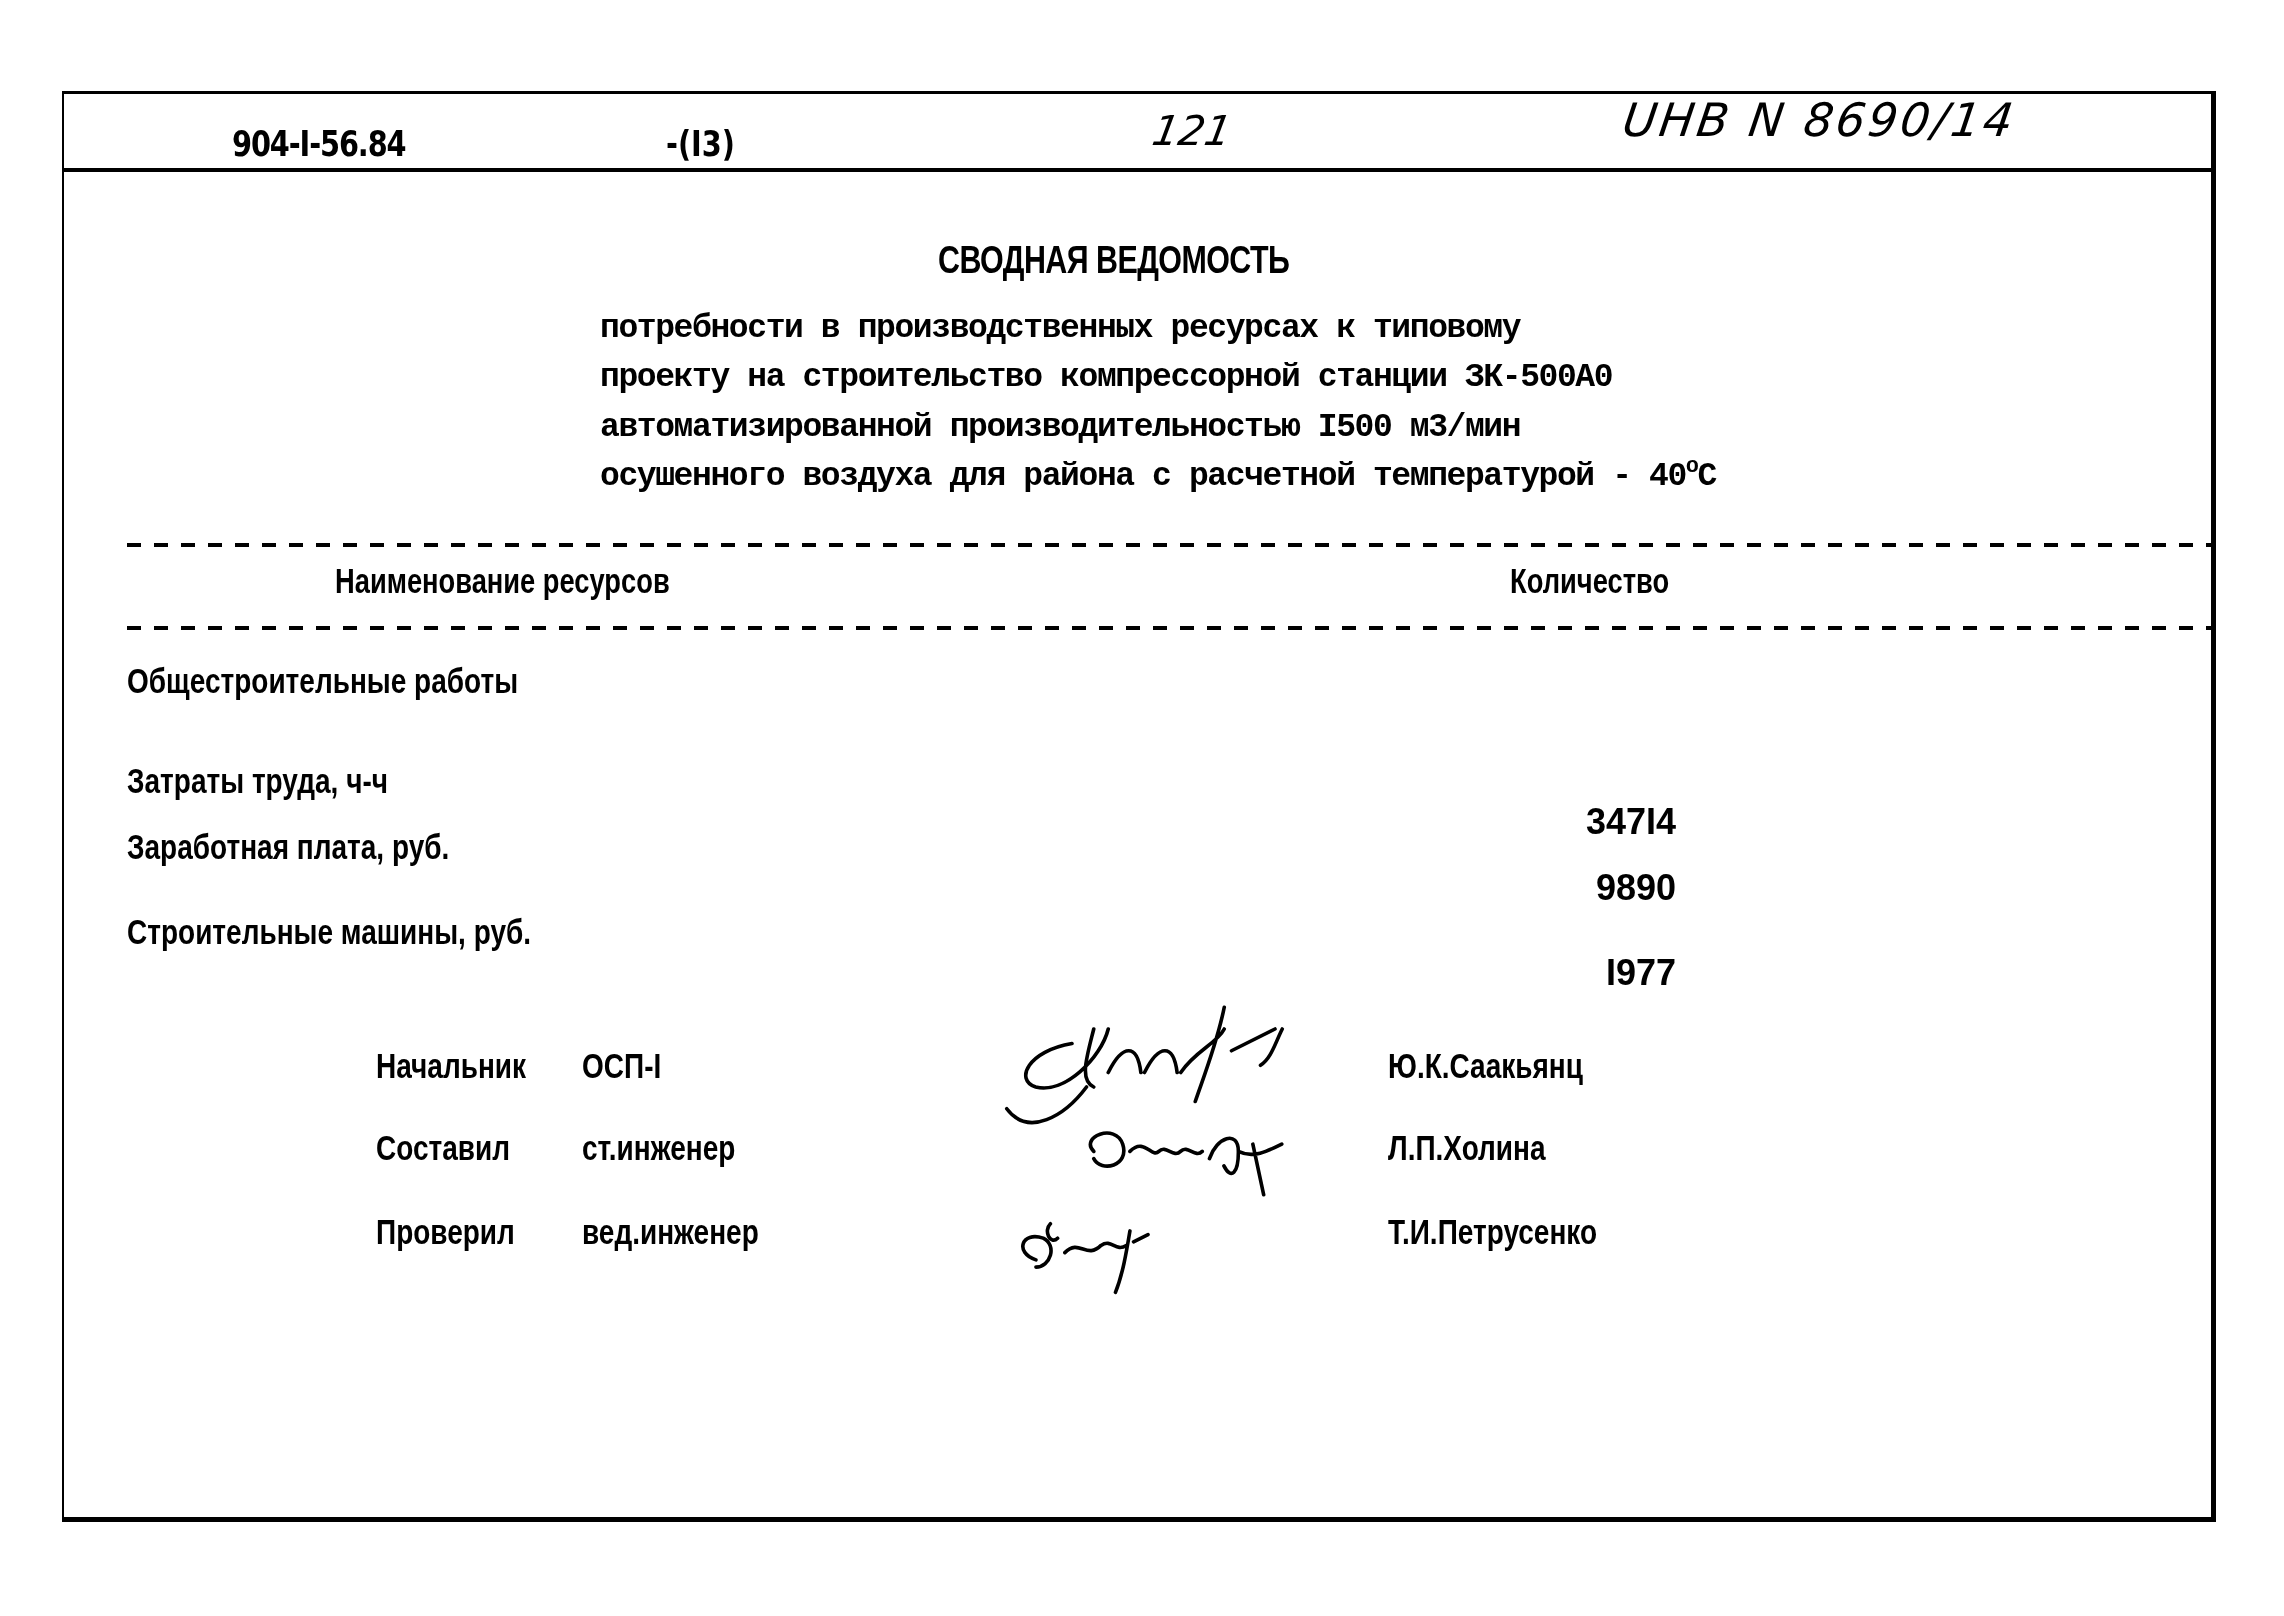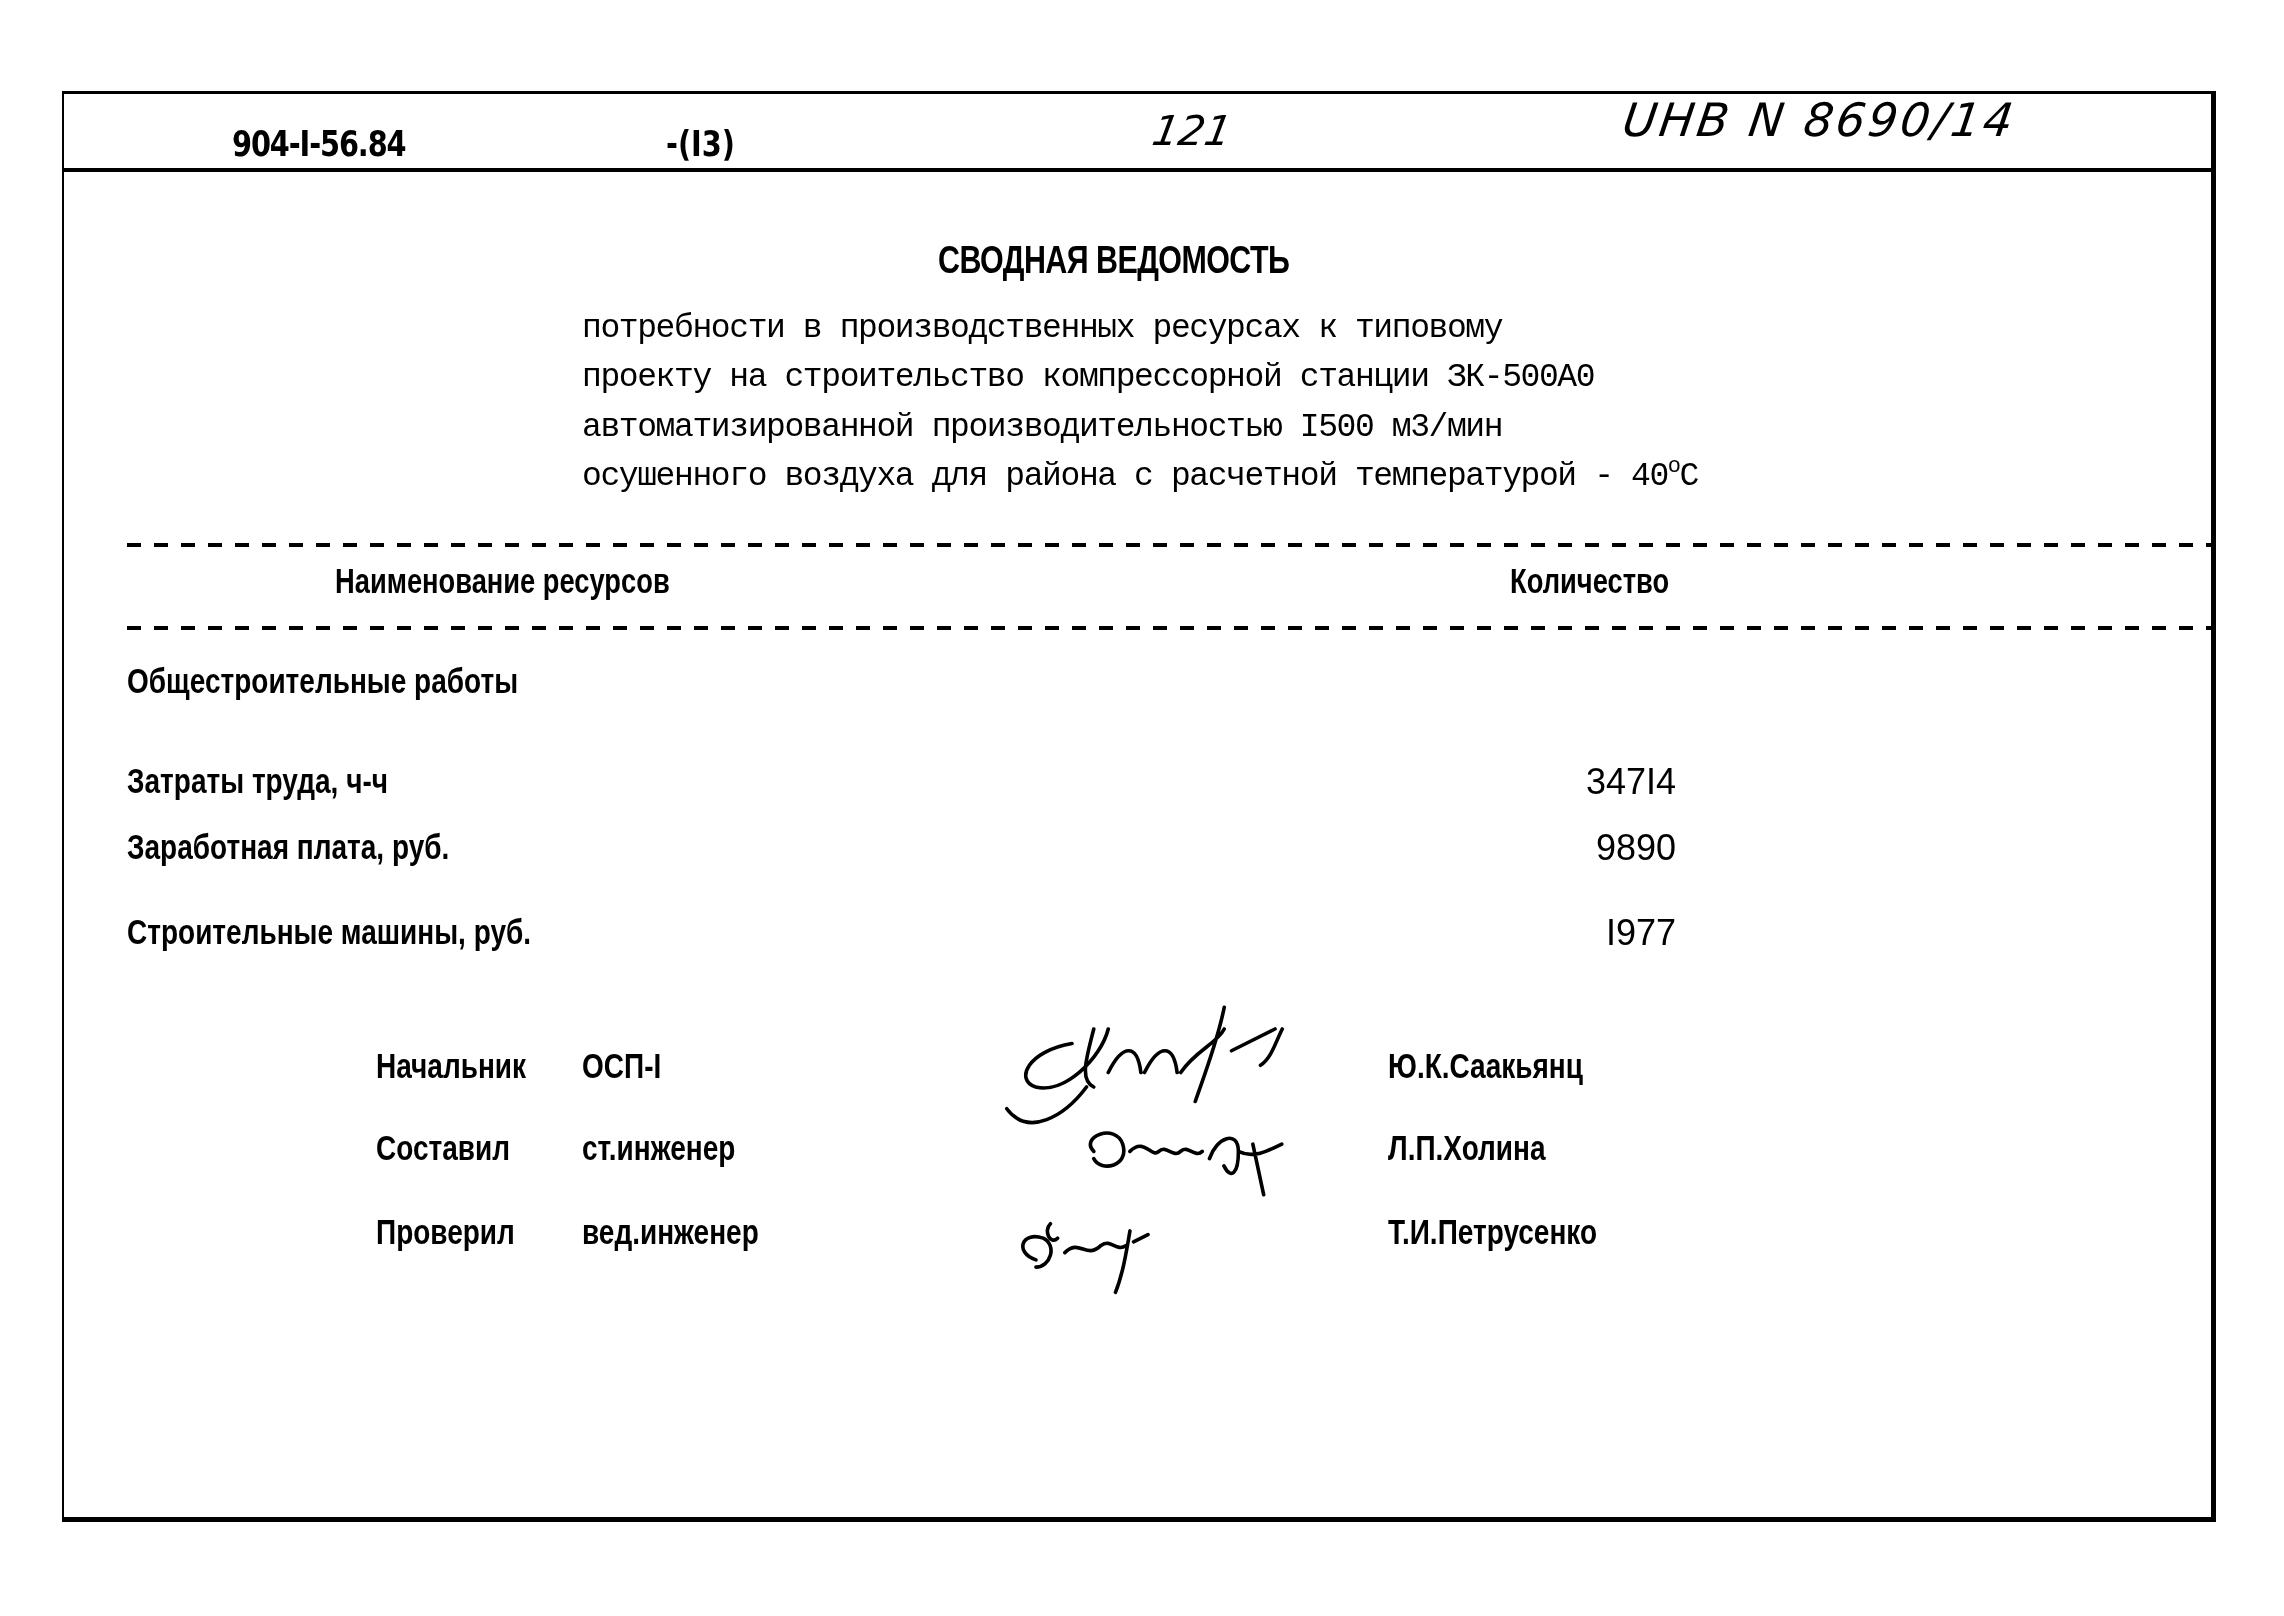--- a/index.html
+++ b/index.html
@@ -9,31 +9,31 @@
            border-left:2.9px solid #000; border-right:5px solid #000; border-bottom:5px solid #000;
            border-top:3.6px solid #000; box-sizing:border-box; }
   .hdr-rule { position:absolute; left:64px; top:168px; width:2149px; height:4.3px; background:#000; }
   .hdr { position:absolute; top:109px; height:58px; font-family:"DejaVu Sans",sans-serif; }
   .hdr-doc { left:232px; font-size:36px; font-weight:bold; letter-spacing:-1.4px; transform:scaleX(0.8); transform-origin:left bottom; top:123px; }
   .hdr-sec { left:666px; font-size:36px; font-weight:bold; transform:scaleX(0.8); transform-origin:left bottom; top:123px; }
   .hdr-page { left:1152px; font-size:41px; font-style:italic; transform:skewX(-10deg); top:107px; }
   .hdr-inv { left:1623px; font-size:46px; font-style:italic; top:93px; letter-spacing:2.9px; transform:skewX(-8deg); }
   .title { position:absolute; left:938px; top:238px; font-size:39px; font-weight:bold;
            font-family:"Liberation Sans",sans-serif; transform:scaleX(0.78); transform-origin:left top; letter-spacing:-0.7px; }
-  .sub { position:absolute; left:582px; font-size:33px; font-weight:normal; white-space:nowrap;
+  .sub { position:absolute; left:600px; font-size:33px; font-weight:bold; white-space:nowrap;
          font-family:"Liberation Mono",monospace; letter-spacing:-1.4px; }
   sup.deg { font-size:22px; vertical-align:top; position:relative; top:-4.3px; }
   .dash { position:absolute; left:127px; width:2086px; height:4.3px;
           background:repeating-linear-gradient(90deg,#000 0 13.8px,transparent 13.8px 27px); }
   .colh { position:absolute; top:561px; font-size:35px; font-weight:bold; white-space:nowrap;
           font-family:"Liberation Sans",sans-serif; transform:scaleX(0.78); transform-origin:left top; }
   .txt { position:absolute; font-size:35px; font-weight:bold; white-space:nowrap;
          font-family:"Liberation Sans",sans-serif; transform:scaleX(0.8); transform-origin:left top; }
-  .num { position:absolute; font-size:36px; font-weight:normal; white-space:nowrap; text-align:right;
-         width:217px; left:1459px; font-family:"Liberation Sans",sans-serif; }
+  .num { position:absolute; font-size:36px; font-weight:bold; white-space:nowrap; text-align:right;
+         width:217px; left:1459px; font-family:"Liberation Sans",sans-serif;margin-top:40px; }
   .sig { position:absolute; }
 </style>
 </head>
 <body>
 
 <div class="frame"></div>
 <div class="hdr-rule"></div>
 
 <div class="hdr hdr-doc">904-I-56.84</div>
 <div class="hdr hdr-sec">-(I3)</div>

